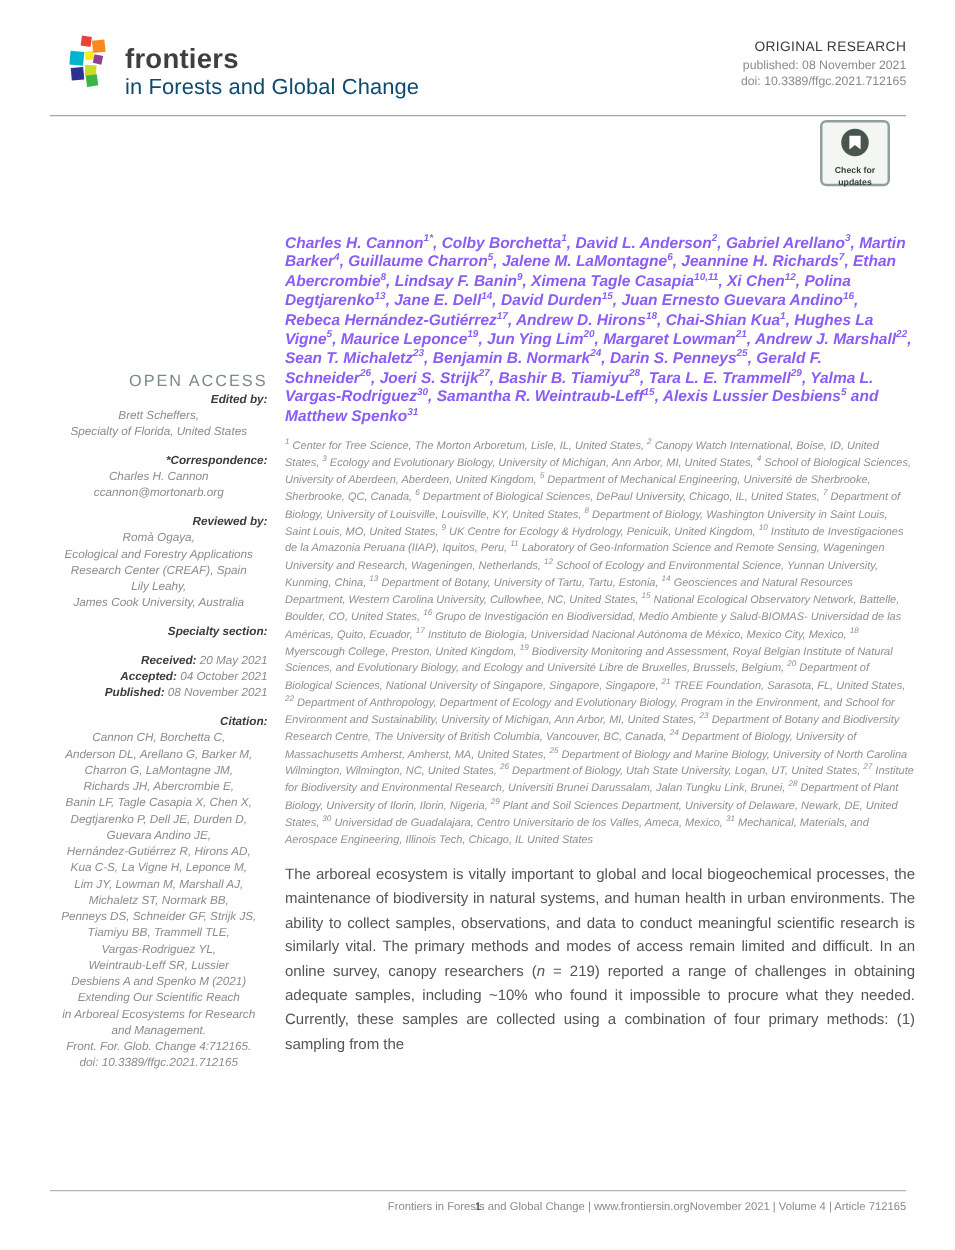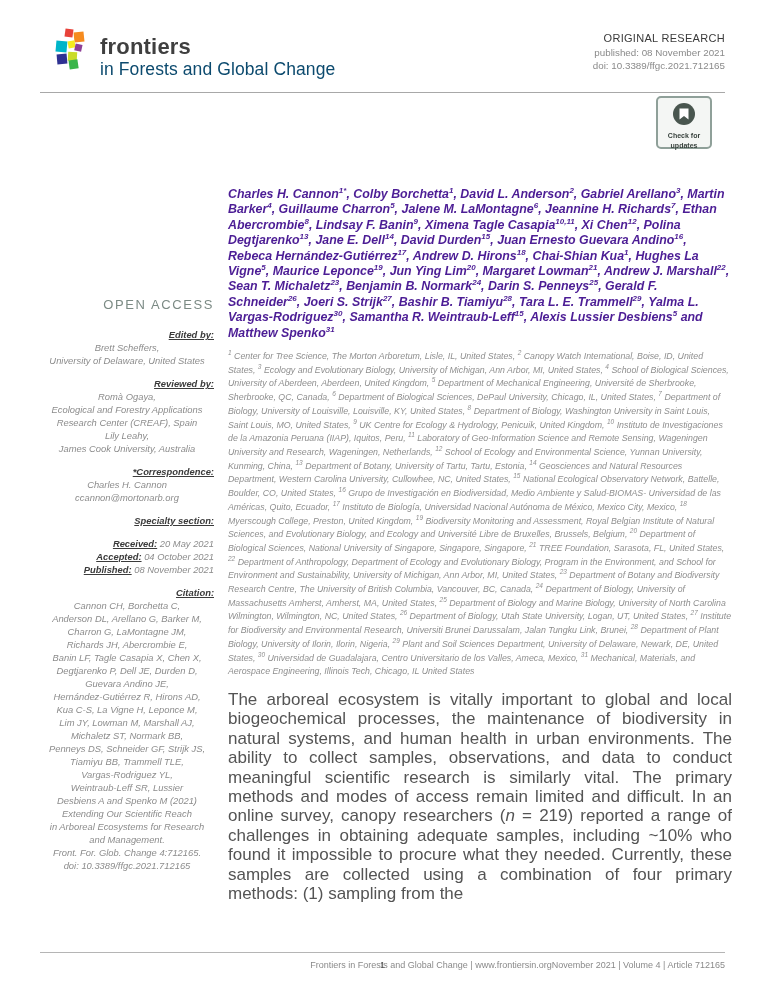--- a/index.html
+++ b/index.html
@@ -20,35 +20,35 @@
   .header-rule { position:absolute; left:40px; right:39px; top:92px; border-top:1px solid #a8a8a8; }
 
   
   .check-badge { position:absolute; right:52px; top:96px; width:56px; height:53px;
     background:#f4f6f4; border:2px solid #8fa099; border-radius:5px; text-align:center;
     padding-top:3px; cursor:pointer; }
   .check-badge .txt { font-size:7px; font-weight:bold; color:#37413c; line-height:1.25; margin-top:1px; }
 
   
   .sidebar { position:absolute; left:40px; top:297px; width:174px; text-align:right; color:#8c8c8c; }
-  .open-access { font-size:13px; letter-spacing:1.6px; color:#7b8a84; margin-bottom:16px; }
+  .open-access { font-size:13px; letter-spacing:1.6px; color:#7b8a84; }
   .sb-group { margin-bottom:10px; font-size:9.4px; font-style:italic; line-height:13px; }
-  .sb-label { font-weight:bold; color:#3b3b3b;text-decoration:underline; }
+  .sb-label { font-weight:bold; color:#3b3b3b; }
   .sb-group .ln { color:#8c8c8c;text-align:center; }
   .sb-email { color:#8c8c8c; }
   .date-row .sb-label { display:inline; }
 
   
   .main { position:absolute; left:228px; top:166px; width:504px; }
   .title { font-size:27px; line-height:31px; font-weight:bold; color:#141414; letter-spacing:-0.4px; }
-  .authors { margin-top:21px; font-size:12.4px; line-height:15.4px; font-weight:bold; font-style:italic; color:#4c1d95; }
+  .authors { margin-top:21px; font-size:12.4px; line-height:15.4px; font-weight:bold; font-style:italic; color:#8b5cf6; }
   .authors sup { font-size:8px; font-weight:bold; vertical-align:super; line-height:0; }
   .affiliations { margin-top:9px; font-size:8.8px; line-height:13.7px; font-style:italic; color:#8f8f8f; }
   .affiliations sup { font-size:6.5px; vertical-align:super; line-height:0; }
-  .body-text { margin-top:11px; font-size:17px; line-height:19.4px; color:#545454; text-align:justify; }
+  .body-text { margin-top:11px; font-size:12px; line-height:19.4px; color:#545454; text-align:justify; }
   .body-text p { margin:0; }
 
   
   .footer { position:absolute; left:40px; right:39px; bottom:30px; }
   .footer-rule { border-top:1px solid #b5b5b5; margin-bottom:7px; }
   .footer-row { display:flex; justify-content:flex-end; font-size:9px; color:#8a8a8a; }
   .footer-center { position:absolute; left:0; right:0; text-align:center; top:8px; color:#555; }
   .footer-row a { color:#8a8a8a; text-decoration:none; }
 </style>
 </head>
@@ -90,39 +90,39 @@
     <div class="txt">updates</div>
   </div>
 
   <div class="sidebar">
     <div class="open-access">OPEN ACCESS</div>
 
     <div class="sb-group">
       <div class="sb-label">Edited by:</div>
       <div>
           <div class="ln">Brett Scheffers,</div>
-          <div class="ln">University of Delaware, United States</div>
+          <div class="ln">Specialty of Florida, United States</div>
         </div>
+    </div>
+
+    <div class="sb-group">
+      <div class="sb-label">*Correspondence:</div>
+      <div class="ln">Charles H. Cannon</div>
+      <div class="ln sb-email">ccannon@mortonarb.org</div>
     </div>
 
     <div class="sb-group">
       <div class="sb-label">Reviewed by:</div>
       <div>
           <div class="ln">Romà Ogaya,</div>
           <div class="ln">Ecological and Forestry Applications</div>
           <div class="ln">Research Center (CREAF), Spain</div>
           <div class="ln">Lily Leahy,</div>
           <div class="ln">James Cook University, Australia</div>
         </div>
-    </div>
-
-    <div class="sb-group">
-      <div class="sb-label">*Correspondence:</div>
-      <div class="ln">Charles H. Cannon</div>
-      <div class="ln sb-email">ccannon@mortonarb.org</div>
     </div>
 
     <div class="sb-group">
       <div class="sb-label">Specialty section:</div>
     </div>
 
     <div class="sb-group">
       <div class="date-row"><span class="sb-label">Received:</span><span> 20 May 2021</span></div>
       <div class="date-row"><span class="sb-label">Accepted:</span><span> 04 October 2021</span></div>
       <div class="date-row"><span class="sb-label">Published:</span><span> 08 November 2021</span></div>

